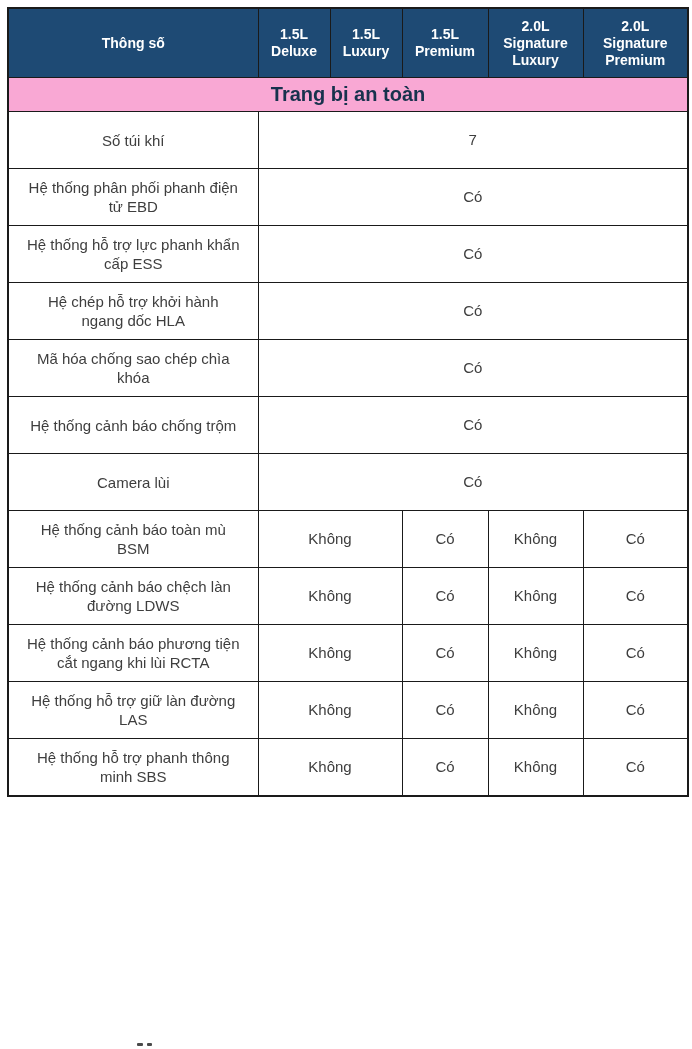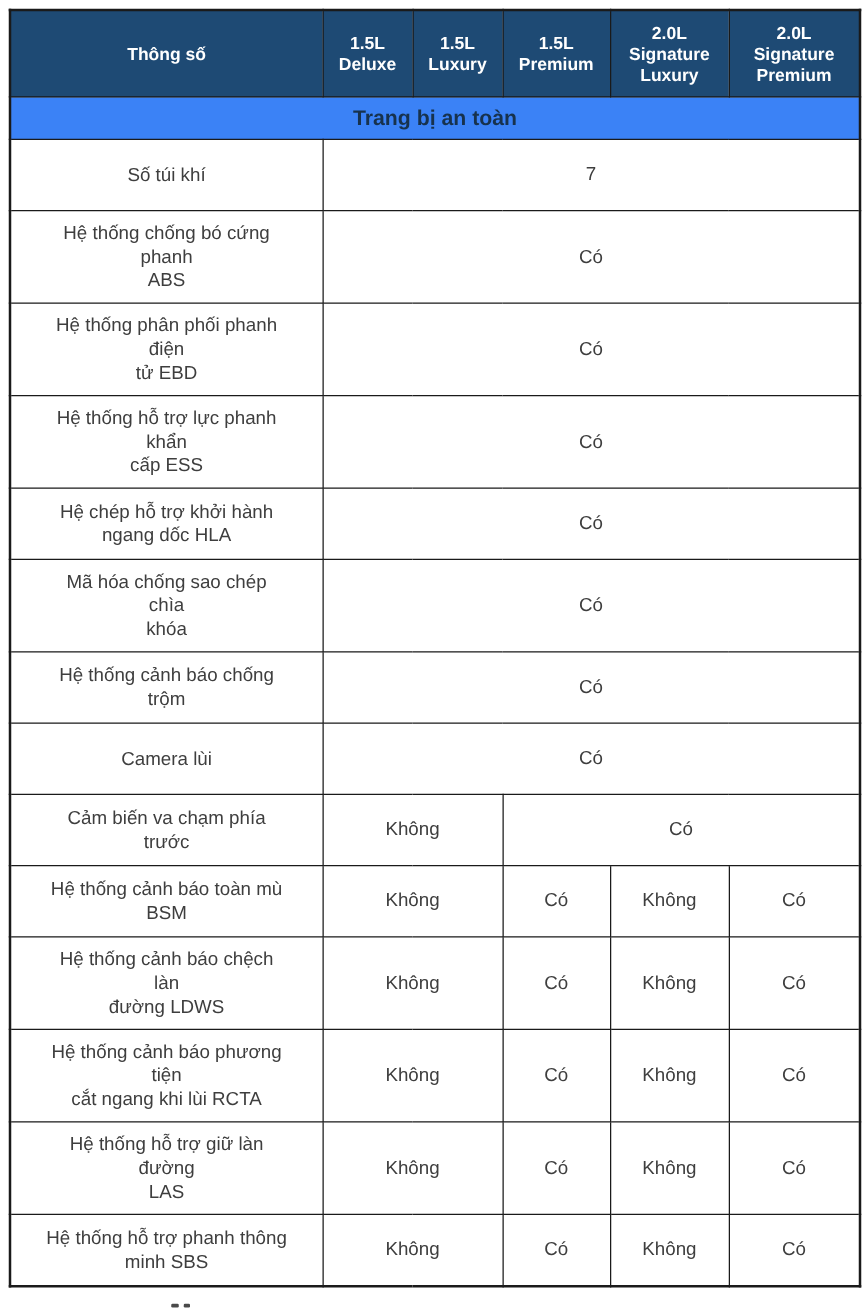--- a/index.html
+++ b/index.html
@@ -33,38 +33,38 @@
     background: #1e4a74;
     color: #ffffff;
     font-weight: bold;
     font-size: 14px;
     line-height: 17px;
     height: 64px;
     white-space: pre-line;
     padding: 2px 3px;
   }
   tr.section-row td {
-    background: #3b82f6;
+    background: #f9a8d4;
     color: #17324d;
     font-weight: bold;
-    font-size: 17px;
+    font-size: 20px;
     height: 29px;
     padding: 2px;
   }
   tbody td {
     font-size: 15px;
     color: #3e3e3e;
     background: #ffffff;
     height: 40px;
     padding: 8px 6px;
   }
   tbody td.label {
     white-space: pre-line;
     line-height: 19px;
-    padding: 8px 28px;
+    padding: 8px 10px;
   }
   tbody td.value {
     line-height: 18px;
   }
   .sliver {
     position: absolute;
     background: #4a4a4a;
     height: 3px;
     border-radius: 1px;
   }
@@ -101,25 +101,20 @@
   <tbody>
     <tr class="section-row">
       <td colspan="6">Trang bị an toàn</td>
     </tr>
 
   <tr>
         <td class="label">Số túi khí</td>
         <td class="value" colspan="5">7</td>
       </tr>
       <tr>
-        <td class="label">Hệ thống chống bó cứng phanh
-ABS</td>
-        <td class="value" colspan="5">Có</td>
-      </tr>
-      <tr>
         <td class="label">Hệ thống phân phối phanh điện
 tử EBD</td>
         <td class="value" colspan="5">Có</td>
       </tr>
       <tr>
         <td class="label">Hệ thống hỗ trợ lực phanh khẩn
 cấp ESS</td>
         <td class="value" colspan="5">Có</td>
       </tr>
       <tr>
@@ -132,25 +127,20 @@
 khóa</td>
         <td class="value" colspan="5">Có</td>
       </tr>
       <tr>
         <td class="label">Hệ thống cảnh báo chống trộm</td>
         <td class="value" colspan="5">Có</td>
       </tr>
       <tr>
         <td class="label">Camera lùi</td>
         <td class="value" colspan="5">Có</td>
-      </tr>
-      <tr>
-        <td class="label">Cảm biến va chạm phía trước</td>
-        <td class="value" colspan="2">Không</td>
-        <td class="value" colspan="3">Có</td>
       </tr>
       <tr>
         <td class="label">Hệ thống cảnh báo toàn mù
 BSM</td>
         <td class="value" colspan="2">Không</td>
         <td class="value" colspan="1">Có</td>
         <td class="value" colspan="1">Không</td>
         <td class="value" colspan="1">Có</td>
       </tr>
       <tr>

